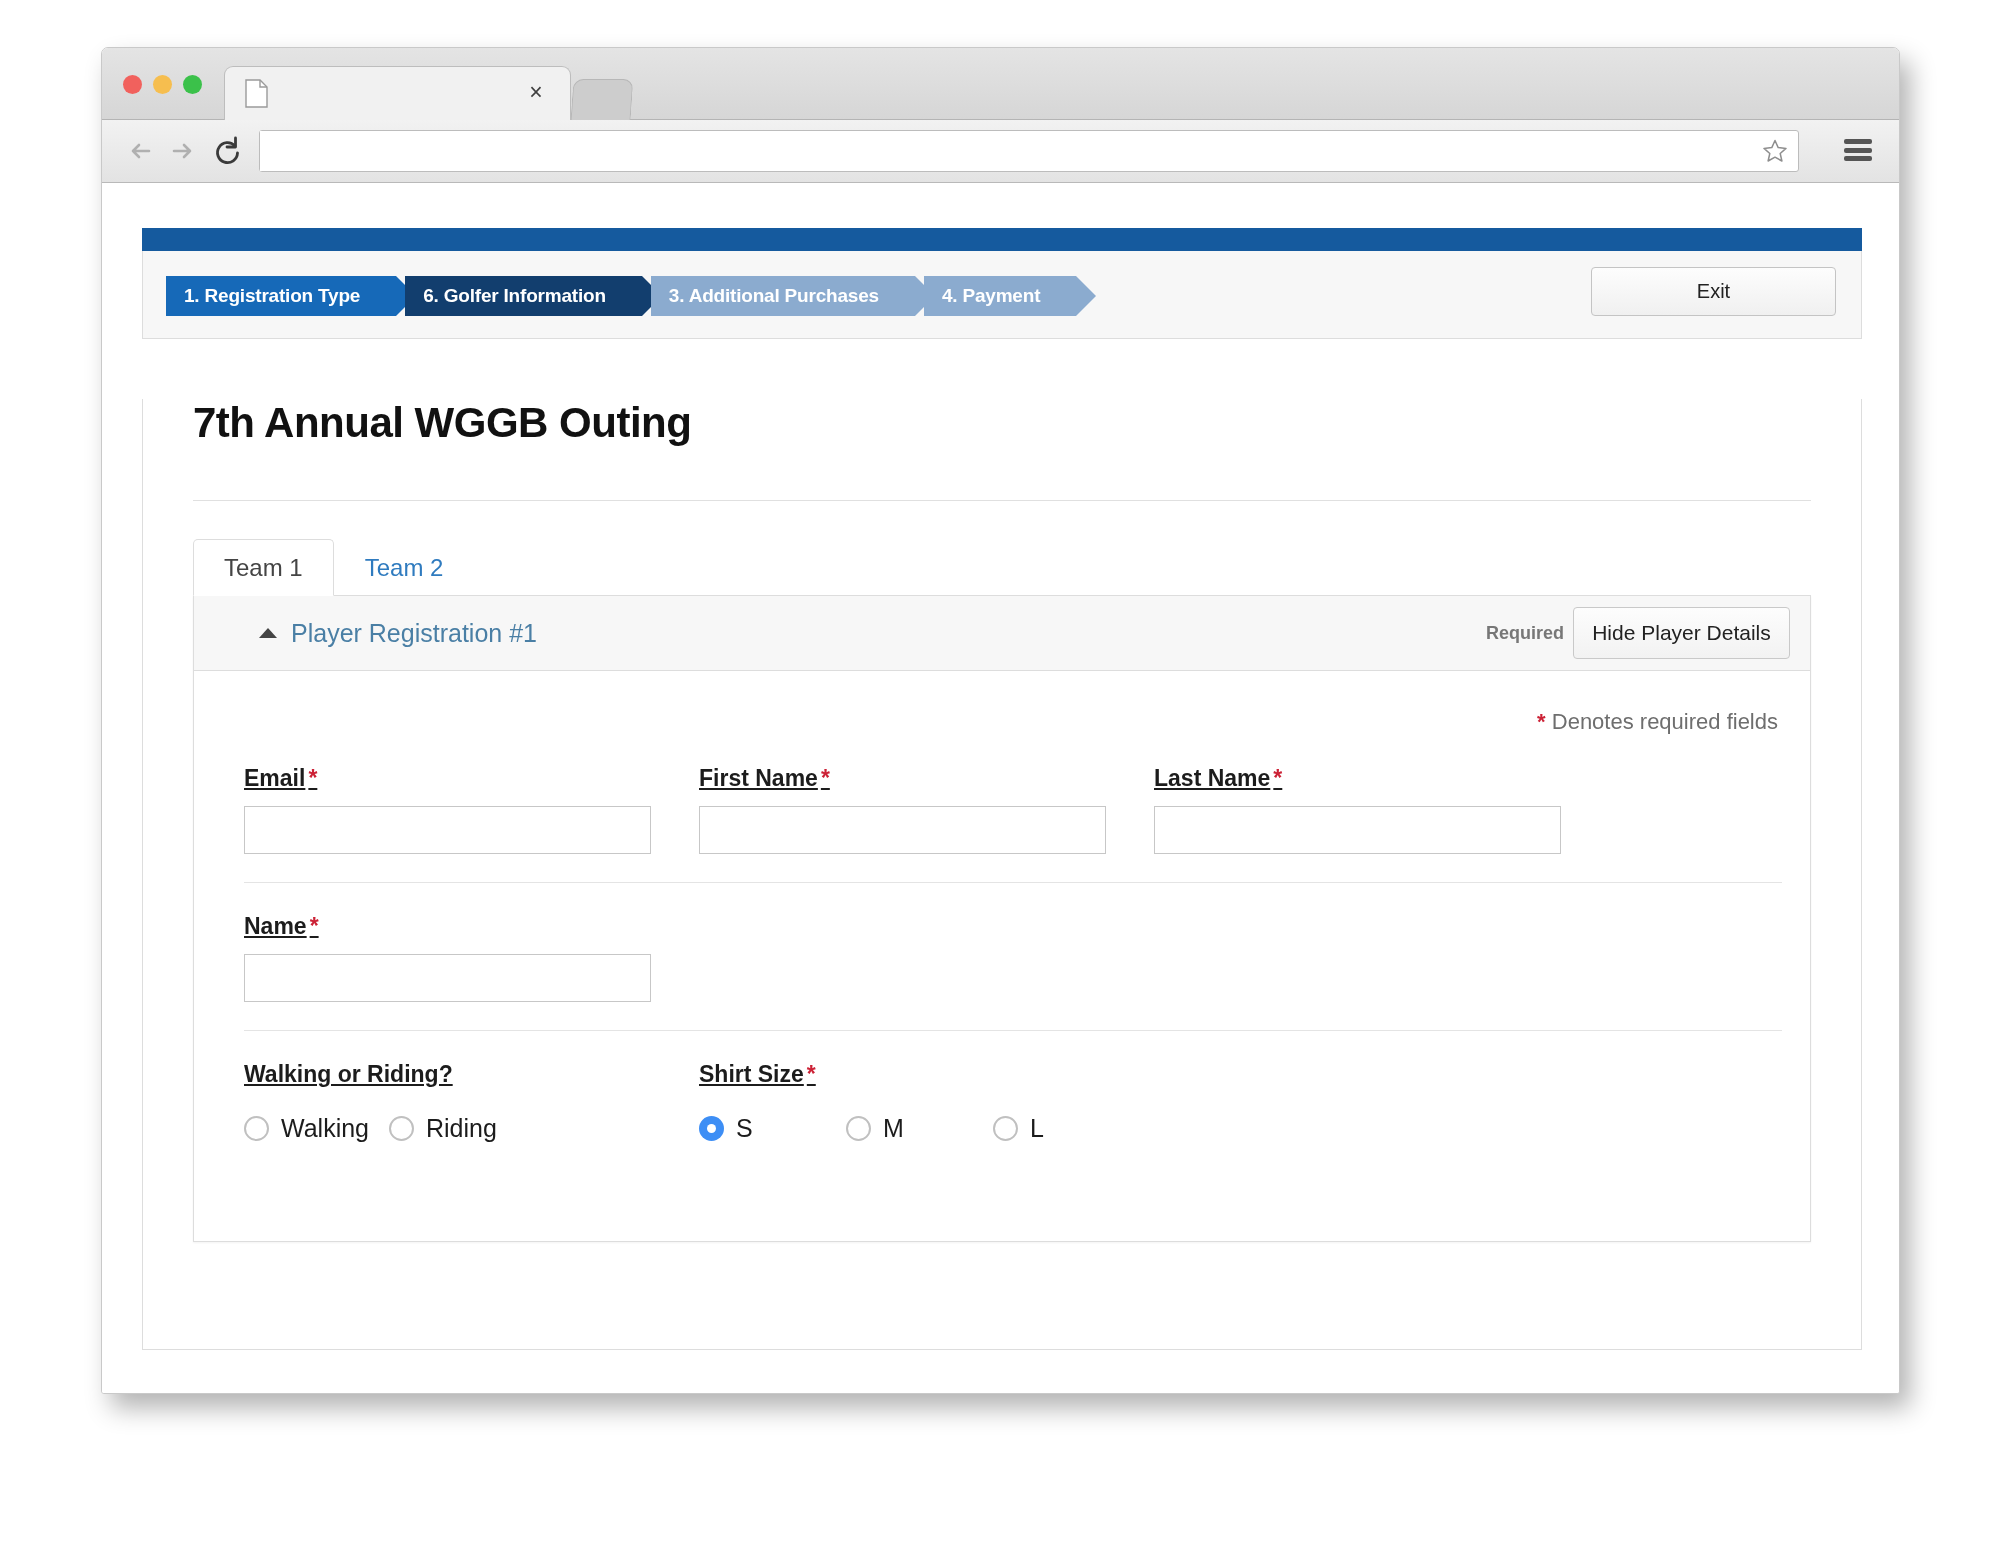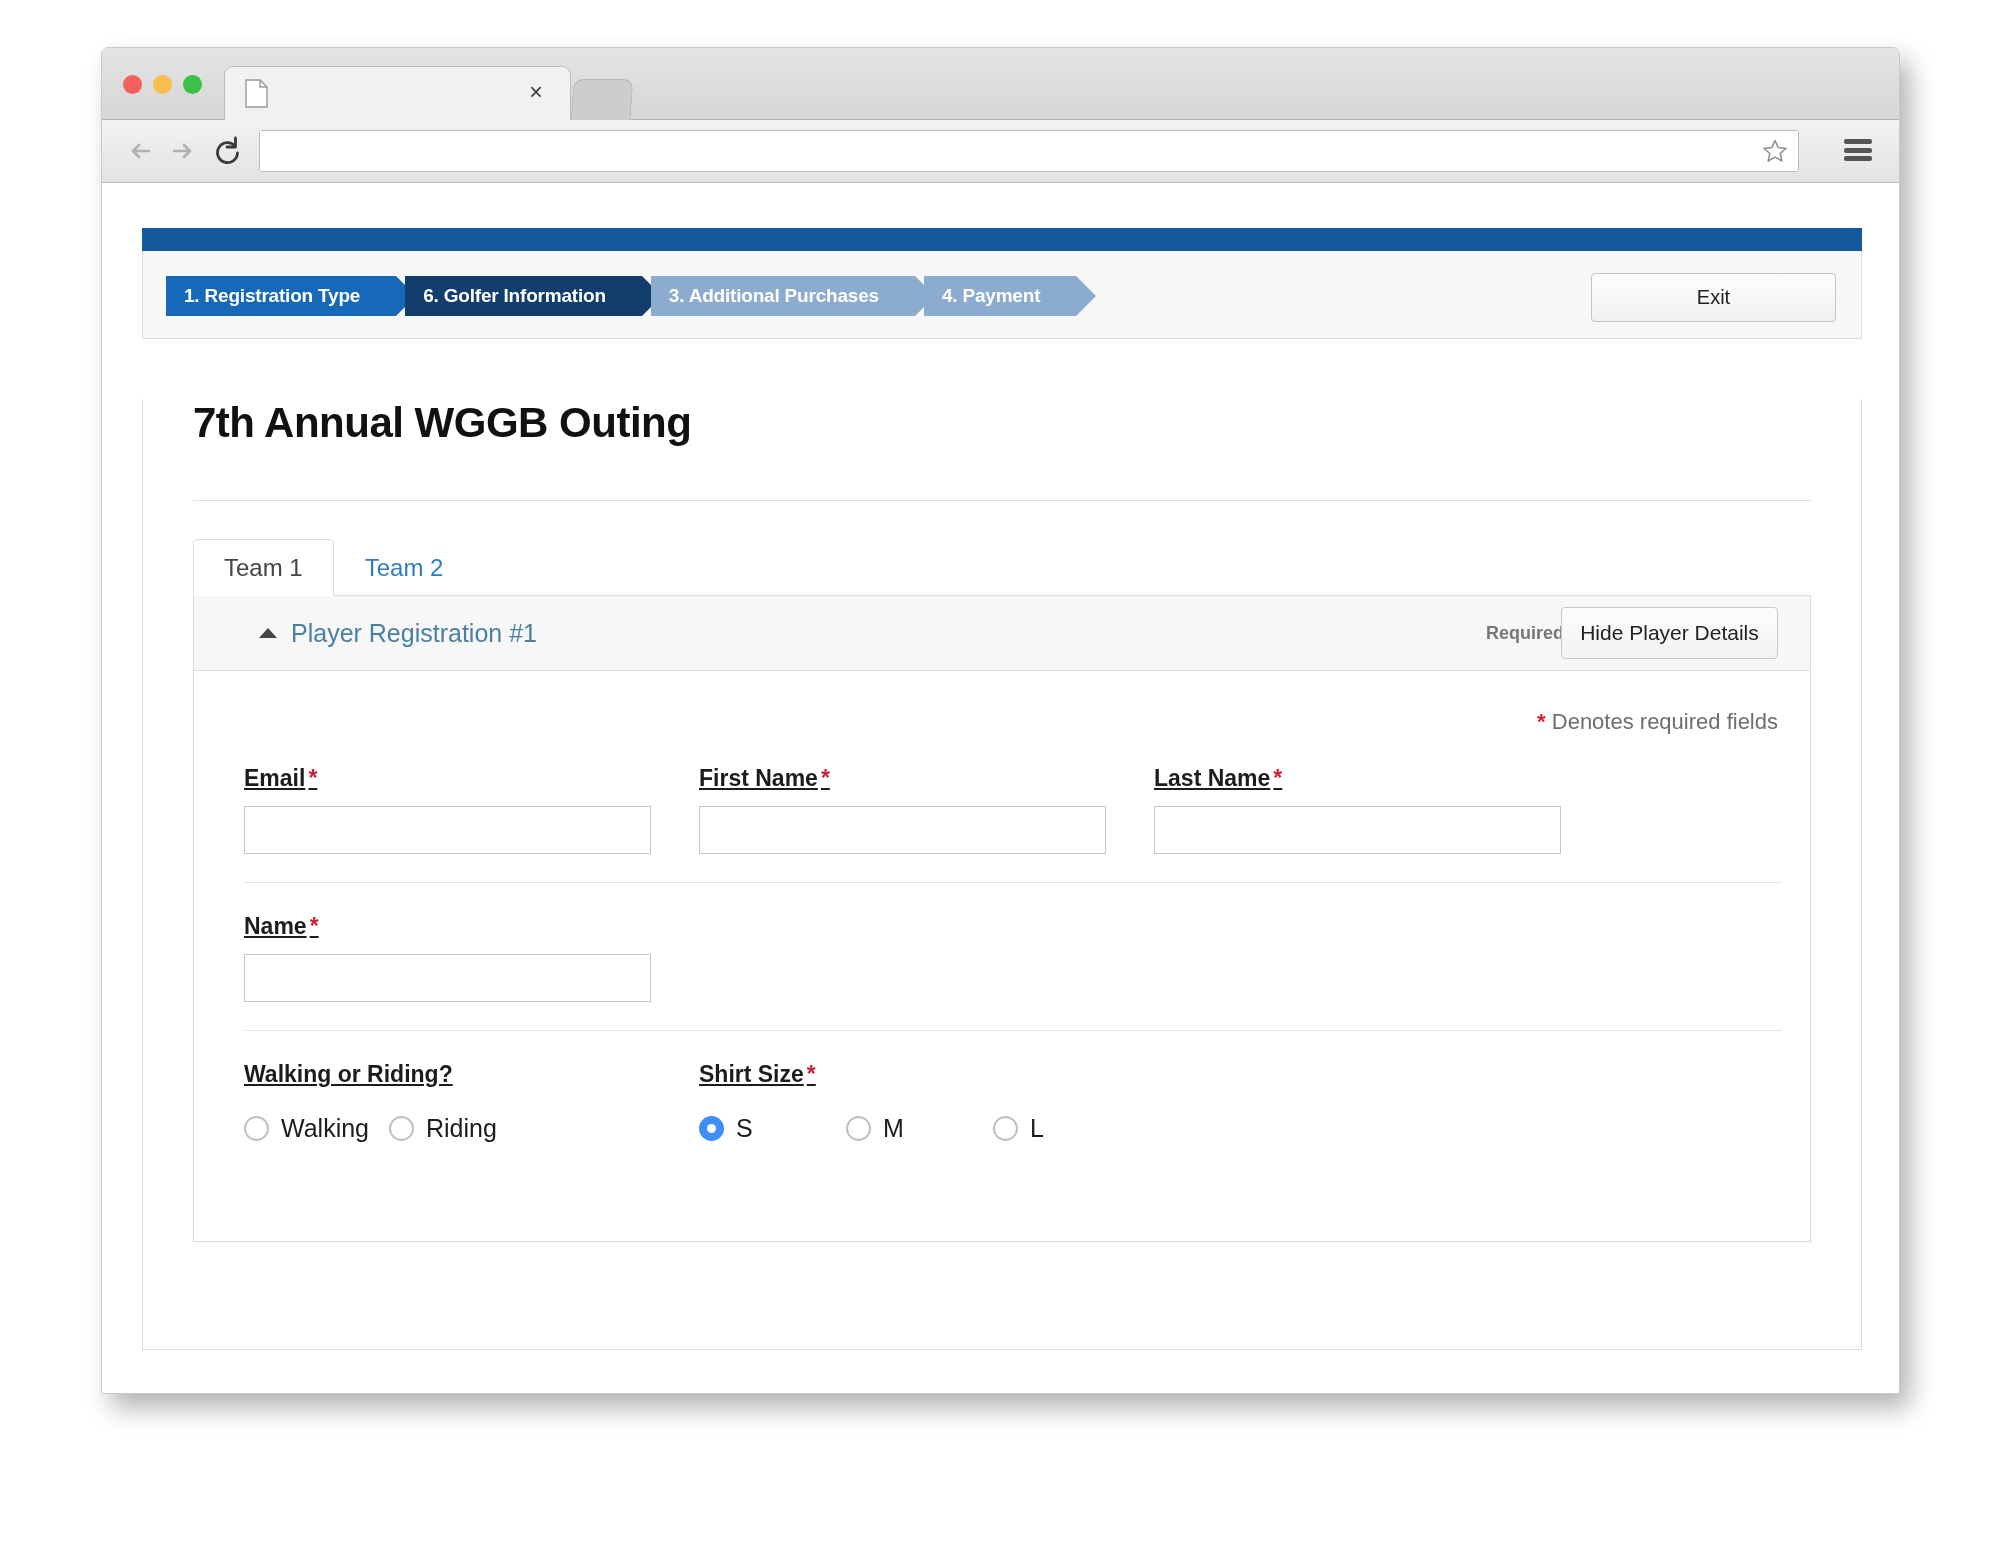--- a/index.html
+++ b/index.html
@@ -202,21 +202,21 @@
     border-left: 20px solid currentColor;
   }
   .step.done    { background: #1669b8; color: #1669b8; }
   .step.current { background: #123e6e; color: #123e6e; }
   .step.future  { background: #8babcf; color: #8babcf; }
   .step .lbl { color: #ffffff; position: relative; z-index: 2; }
 
   .exit-btn {
     position: absolute;
     right: 25px;
-    top: 22px;
+    top: 16px;
     width: 243px;
     height: 47px;
     background: linear-gradient(to bottom, #fdfdfd 0%, #f0f0f0 100%);
     border: 1px solid #c4c4c4;
     border-radius: 4px;
     font-size: 20px;
     color: #222;
     display: flex;
     align-items: center;
     justify-content: center;
@@ -310,21 +310,21 @@
   .required-tag {
     position: absolute;
     left: 1292px;
     font-size: 18px;
     font-weight: bold;
     color: #777777;
     font-family: "Liberation Sans", sans-serif;
   }
   .hide-details-btn {
     position: absolute;
-    right: 32px;
+    right: 20px;
     width: 215px;
     height: 50px;
     background: linear-gradient(to bottom, #fdfdfd 0%, #f2f2f2 100%);
     border: 1px solid #c9c9c9;
     border-radius: 4px;
     font-size: 21px;
     color: #222;
     display: flex;
     align-items: center;
     justify-content: center;

